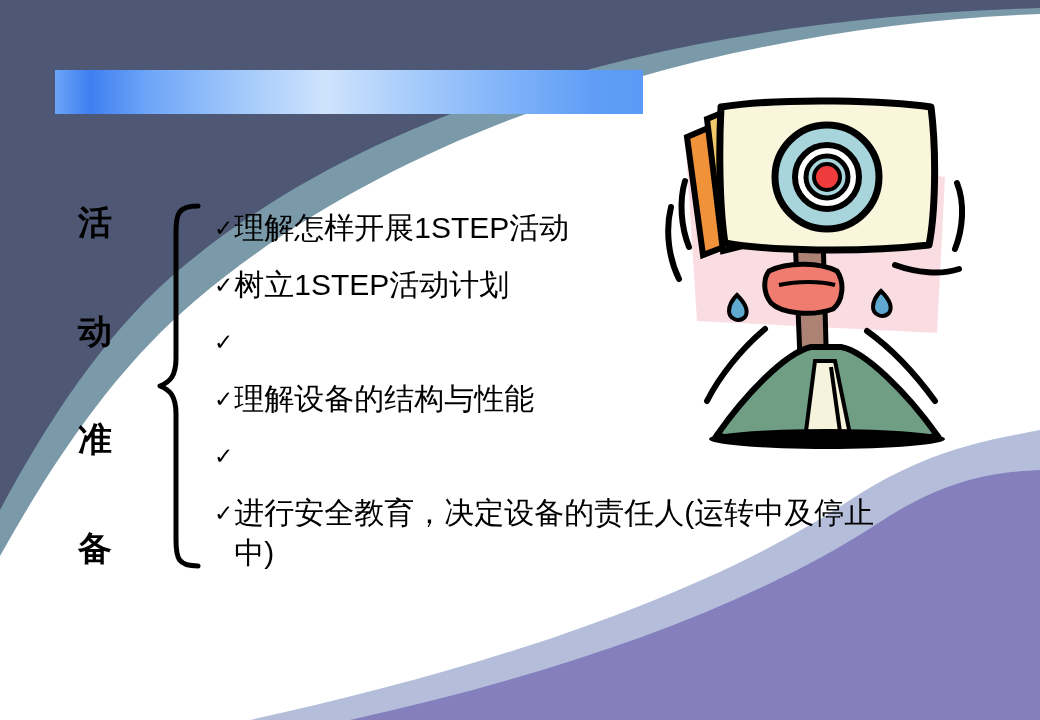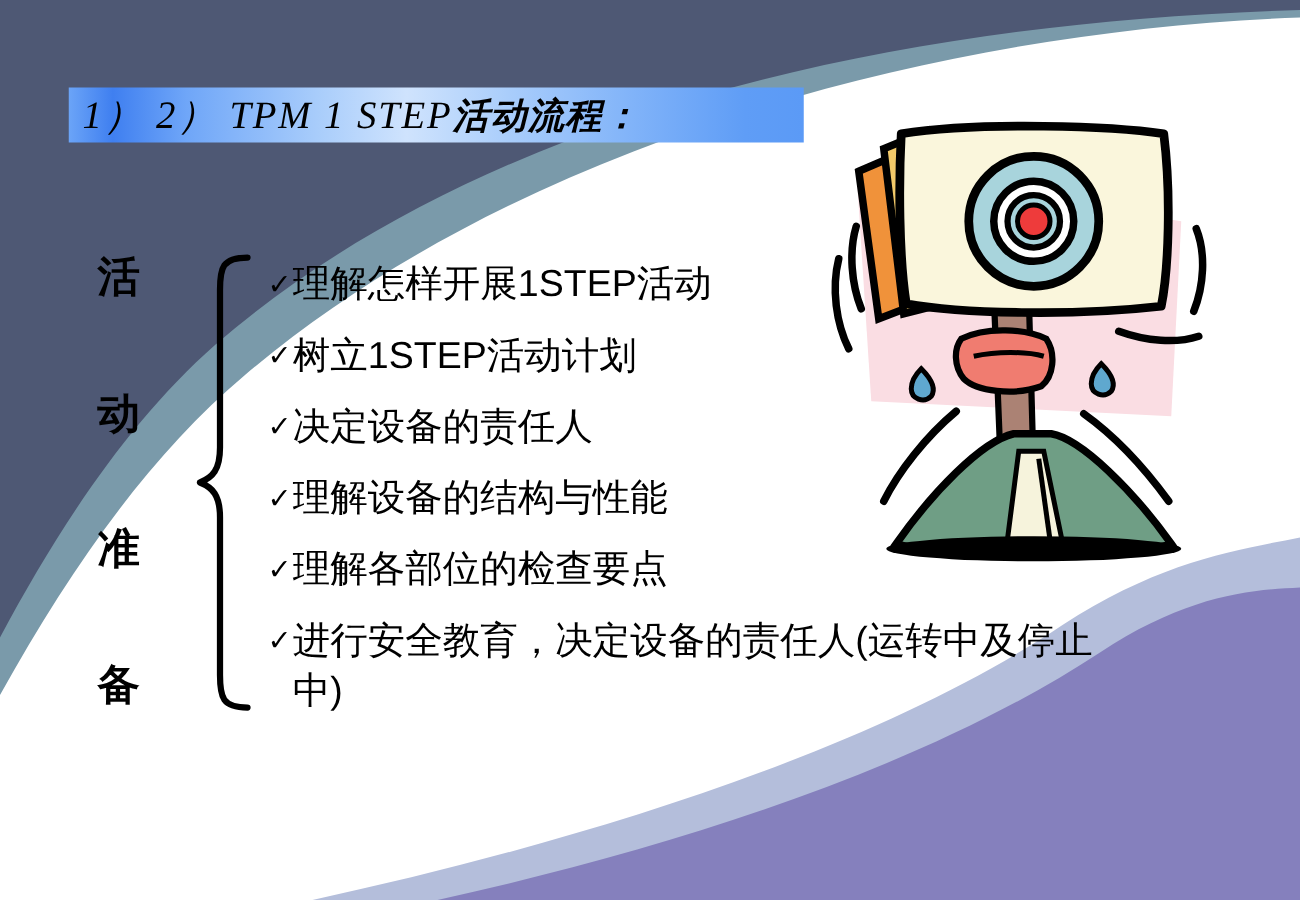--- a/index.html
+++ b/index.html
@@ -159,21 +159,20 @@
     <path fill="#b4bedb" d="M1040,430 L1040,720 L250,720
              C470,672 700,600 850,500
              C930,448 990,440 1040,430 Z"></path>
 
     <path fill="#8580bd" d="M1040,470 L1040,720 L350,720
              C540,678 740,614 880,522
              C950,476 1000,472 1040,470 Z"></path>
   </svg>
 
   <div id="title-bar"></div>
-  <div id="title-text"><span class="latin">1） 2） </span><span class="latin">TPM 1 STEP</span><span class="cjk">活动流程：</span></div>
 
   <div id="side-label">
     <span class="ch">活</span>
     <span class="ch">动</span>
     <span class="ch">准</span>
     <span class="ch">备</span>
   </div>
 
   <svg id="brace" viewBox="0 0 60 372" preserveAspectRatio="none">
     <path d="M46,6
@@ -189,29 +188,27 @@
     <div class="bullet-row">
       <span class="check">✓</span>
       <span class="bullet-text">理解怎样开展1STEP活动</span>
     </div>
     <div class="bullet-row">
       <span class="check">✓</span>
       <span class="bullet-text">树立1STEP活动计划</span>
     </div>
     <div class="bullet-row">
       <span class="check">✓</span>
-      <span class="bullet-text">决定设备的责任人</span>
     </div>
     <div class="bullet-row">
       <span class="check">✓</span>
       <span class="bullet-text">理解设备的结构与性能</span>
     </div>
     <div class="bullet-row">
       <span class="check">✓</span>
-      <span class="bullet-text">理解各部位的检查要点</span>
     </div>
     <div class="bullet-row wrap">
       <span class="check">✓</span>
       <span class="bullet-text">进行安全教育，决定设备的责任人(运转中及停止中)</span>
     </div>
   </div>
 
   <svg id="illustration" viewBox="0 0 360 400">
 
     <path fill="#fadde3" d="M40,40 L300,82 L292,238 L52,226 Z"></path>

